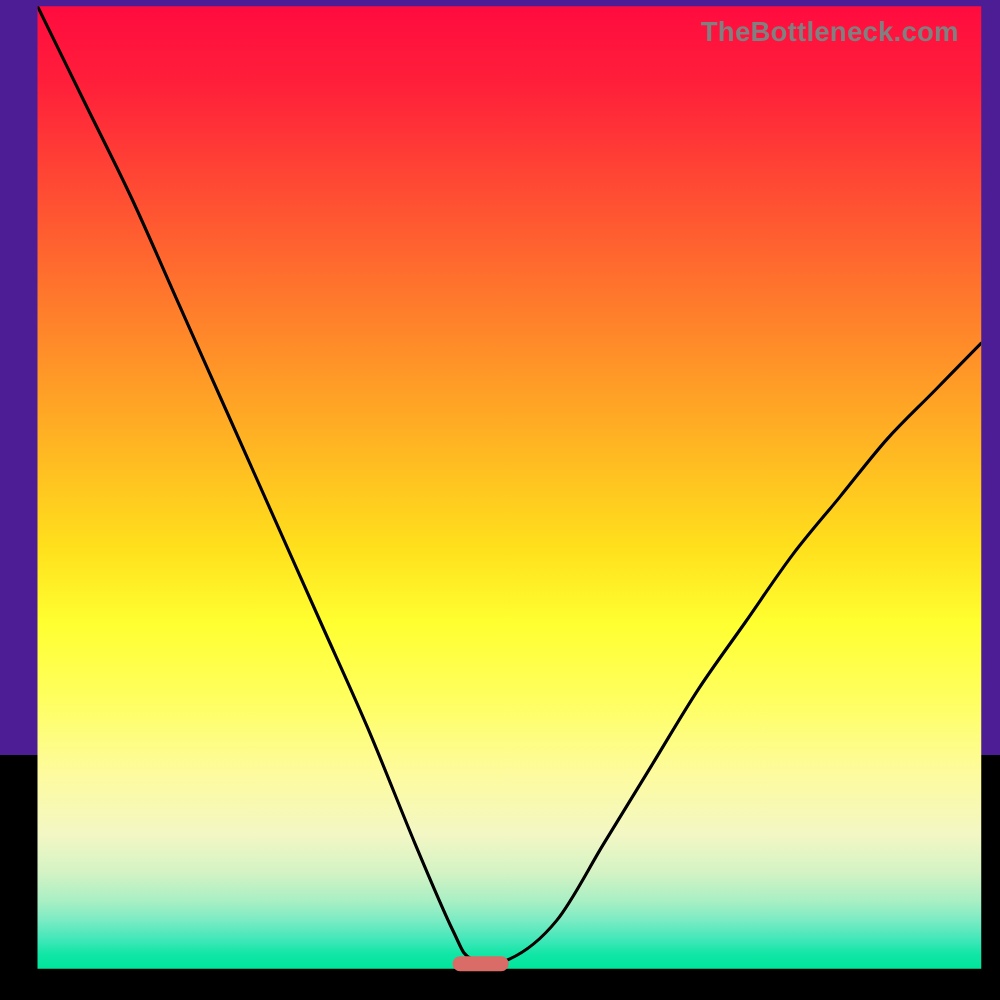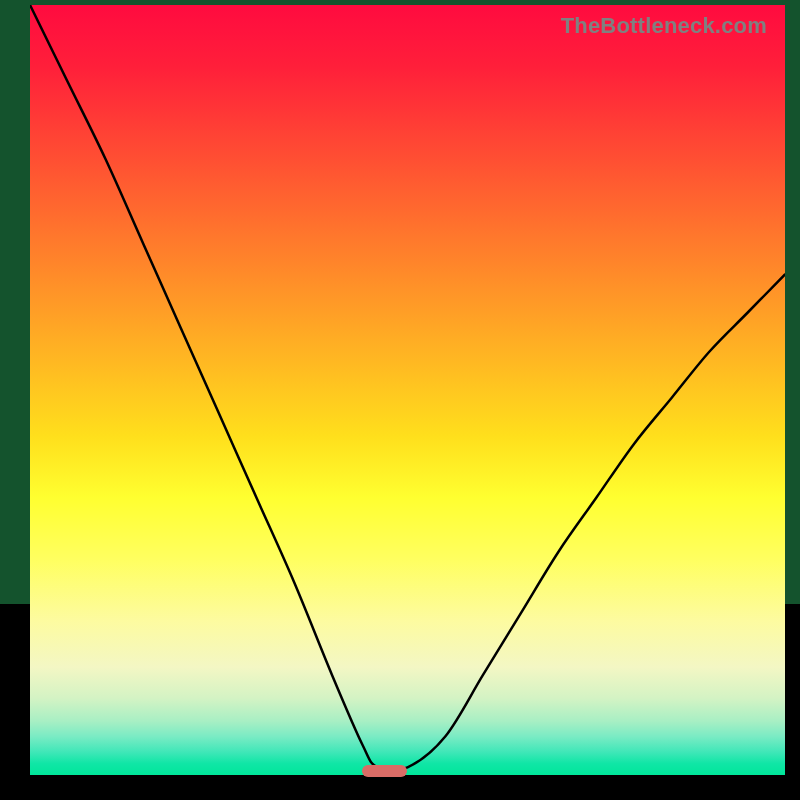--- a/index.html
+++ b/index.html
@@ -1,21 +1,21 @@
 <!DOCTYPE html>
 <html><head>
 <meta charset="utf-8">
 <style>
   * { margin: 0; padding: 0; box-sizing: border-box; }
   html, body { width: 800px; height: 800px; overflow: hidden; background: #000; }
   .container {
     width: 800px;
     height: 604px;
     position: relative;
-    background: #14532d;
+    background: #4c1d95;
   }
   .plot-area {
     position: absolute;
     left: 30px;
     top: 5px;
     width: 755px;
     height: 770px;
     background: linear-gradient(to bottom,
       #ff0b3f 0%,
       #ff1f3a 8%,

